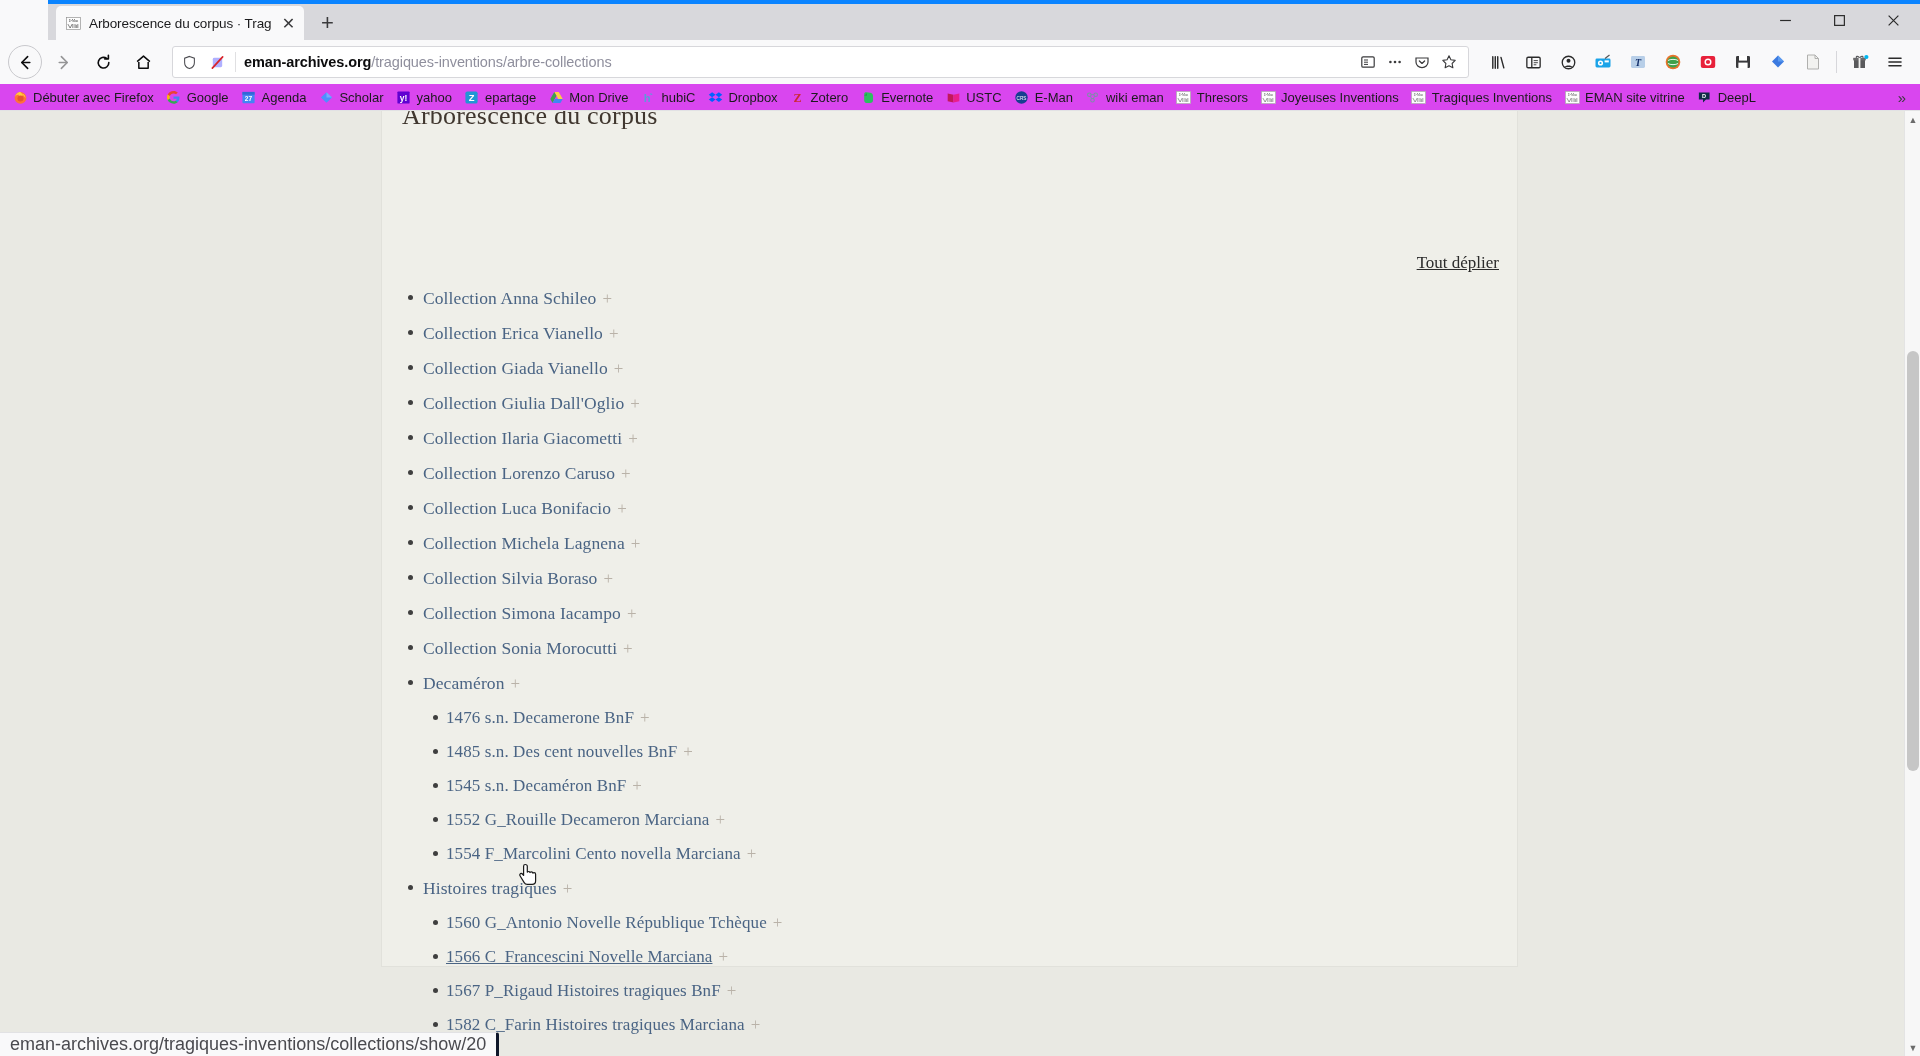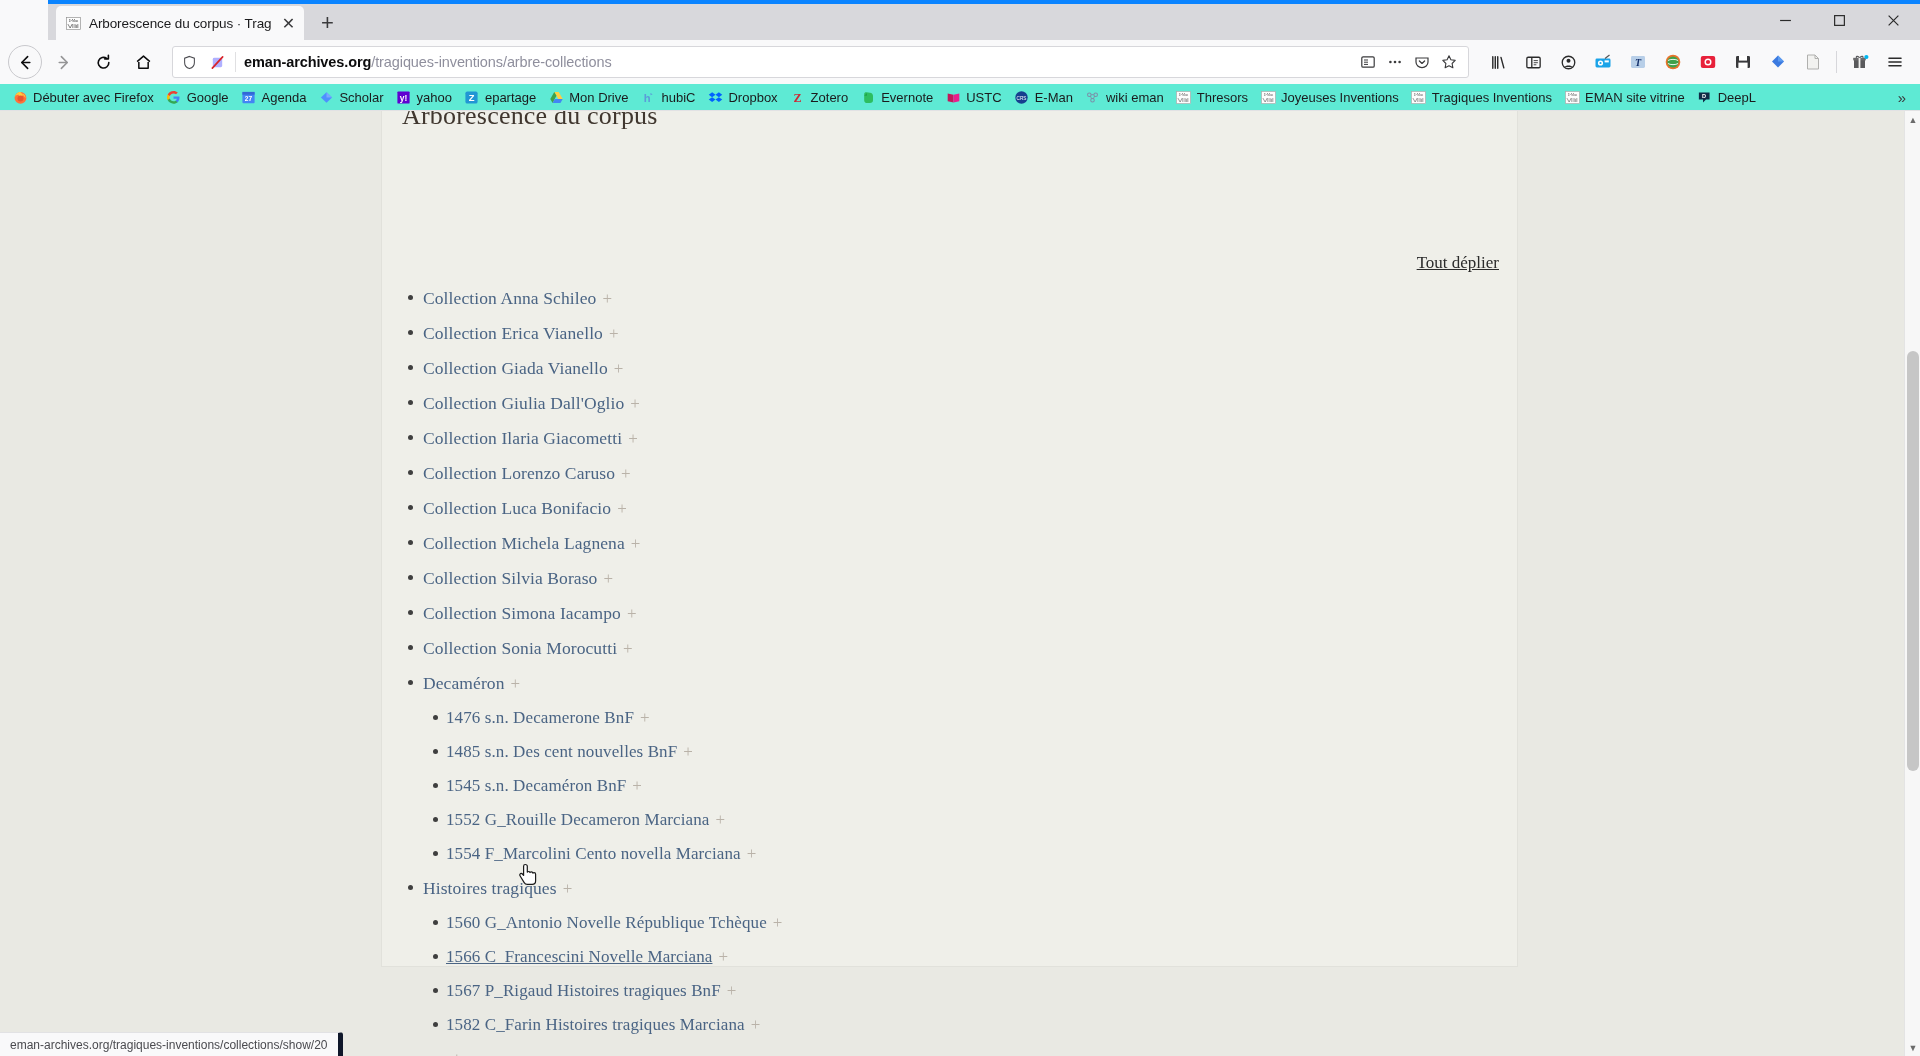--- a/index.html
+++ b/index.html
@@ -68,21 +68,21 @@
   .url-right { display:flex; align-items:center; gap:1px; }
   .url-btn { width: 26px; height: 26px; display:flex; align-items:center; justify-content:center;
              color:#3a3a3c; }
 
   .toolbar-icons { display: flex; align-items: center; gap: 1px; padding-left:4px;}
   .ticon { width: 34px; height: 34px; display: flex; align-items: center; justify-content: center; }
   .tsep { width:1px; height:22px; background:#d7d7db; margin:0 5px; }
 
   
   .bookmarks {
-    height: 27px; flex: 0 0 27px; background: #5eead4;
+    height: 27px; flex: 0 0 27px; background: #d946ef;
     display: flex; align-items: center; padding: 0 6px; gap: 0px;
     border-bottom: 1px solid #e2e2e4; overflow: hidden;
   }
   .bm { display: flex; align-items: center; gap: 5px; padding: 2px 6px; border-radius: 3px;
         font-size: 13px; color: #1b1b1d; white-space: nowrap; flex:0 0 auto;}
   .bm-ico { width: 16px; height: 16px; flex:0 0 16px; display:flex; align-items:center; justify-content:center;
             font-size:11px; }
   .bm-chev { margin-left:auto; padding:0 8px; font-size:15px; color:#3a3a3c; flex:0 0 auto;}
 
   
@@ -142,24 +142,24 @@
     background: #f7f7f7; border-left: 1px solid #e4e4e4;
   }
   .vscroll .arrow { width:16px; height:17px; display:flex; align-items:center; justify-content:center;
                     font-size:9px; color:#6b6b6b;}
   .vscroll .arrow.bot { position:absolute; bottom:0; left:0;}
   .vscroll .thumb { position:absolute; left:2px; width:12px; background:#c6c6c6; border-radius:6px; }
 
   
   .statusbar {
     position: absolute; left: 0; bottom: 0; height: 24px;
-    background: #f9f9fa; border-top: 1px solid #e2e2e4; border-right: 5px solid #0f172a;
+    background: #f9f9fa; border-top: 1px solid #e2e2e4; border-right: 3px solid #0f172a;
     border-top-right-radius: 3px;
     display: flex; align-items: center; padding: 0 10px;
-    font-size: 12px; color: #4a4a4f; z-index: 60;
+    font-size: 18px; color: #4a4a4f; z-index: 60;
   }
 </style>
 </head>
 <body>
 
 <div class="browser">
 
   <div class="tabstrip">
     <div class="tab">
       <span class="tab-favicon">

